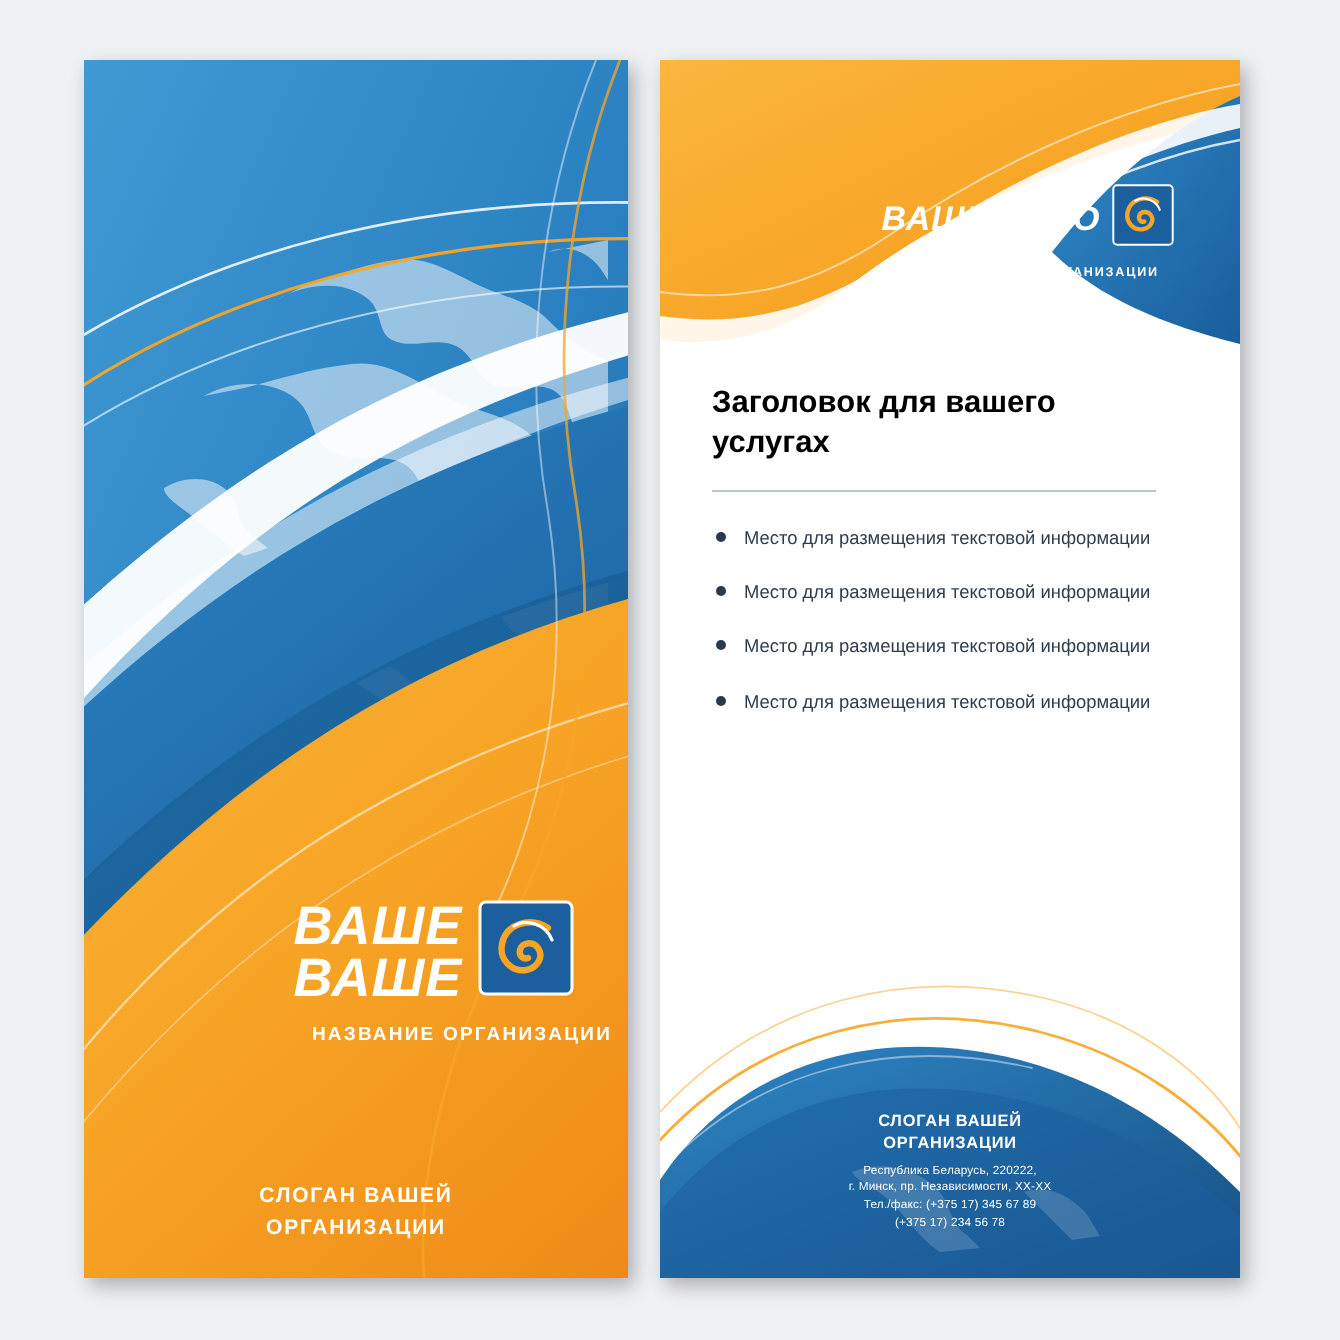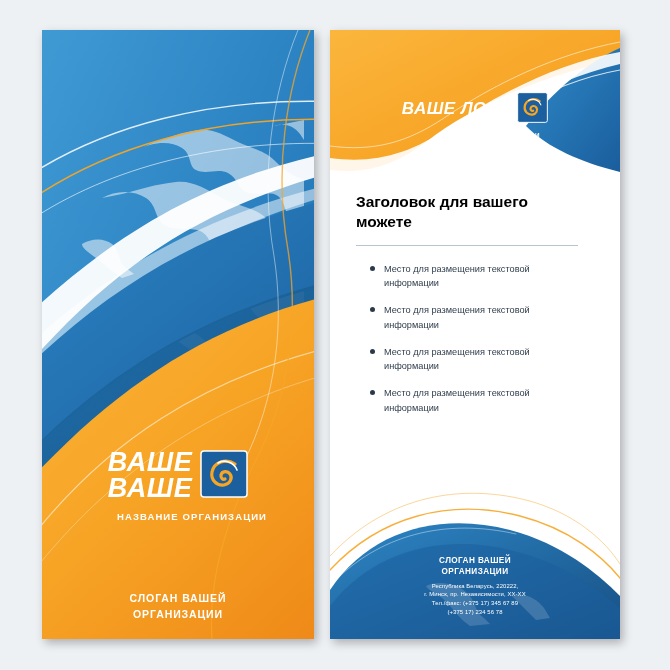--- a/index.html
+++ b/index.html
@@ -44,20 +44,21 @@
     left: 0; top: 0;
     width: 100%; height: 100%;
   }
   .layer svg { display: block; width: 100%; height: 100%; }
 
   
   .logo-block {
     position: absolute;
     text-align: center;
     color: #ffffff;
+    margin-left: 39px;
   }
   .logo-row {
     display: flex;
     align-items: center;
     justify-content: center;
   }
   .logo-words {
     text-align: left;
     font-style: italic;
     font-weight: bold;
@@ -121,21 +122,21 @@
     height: 1px;
     background: #b9c4d2;
     margin: 0 0 16px 0;
   }
   .back-para {
     color: #2f3d4c;
     font-size: 9.4px;
     line-height: 1.62;
     margin: 0 0 16px 0;
   }
-  .bullets { margin: 12px; padding: 0; list-style: none; }
+  .bullets { margin: 0; padding: 0; list-style: none; }
   .bullets li {
     position: relative;
     padding-left: 16px;
     color: #2f3d4c;
     font-size: 9.2px;
     line-height: 1.55;
     margin-bottom: 13px;
   }
   .bullets li::before {
     content: "";
@@ -331,21 +332,21 @@
             <path d="M37 20 C34 12 24 9 18 13" fill="none" stroke="#ffffff" stroke-width="1.6" stroke-linecap="round"></path>
           </svg>
         </span>
       </div>
       <div class="logo-sub">НАЗВАНИЕ ОРГАНИЗАЦИИ</div>
     </div>
 
     <div class="back-content">
       <h2 class="back-title">
         <span>Заголовок для вашего</span><br>
-        <span>можете</span>
+        <span>услугах</span>
       </h2>
       <div class="back-rule"></div>
       <ul class="bullets">
         <li>Место для размещения текстовой информации</li>
         <li>Место для размещения текстовой информации</li>
         <li>Место для размещения текстовой информации</li>
         <li>Место для размещения текстовой информации</li>
       </ul>
     </div>
 

